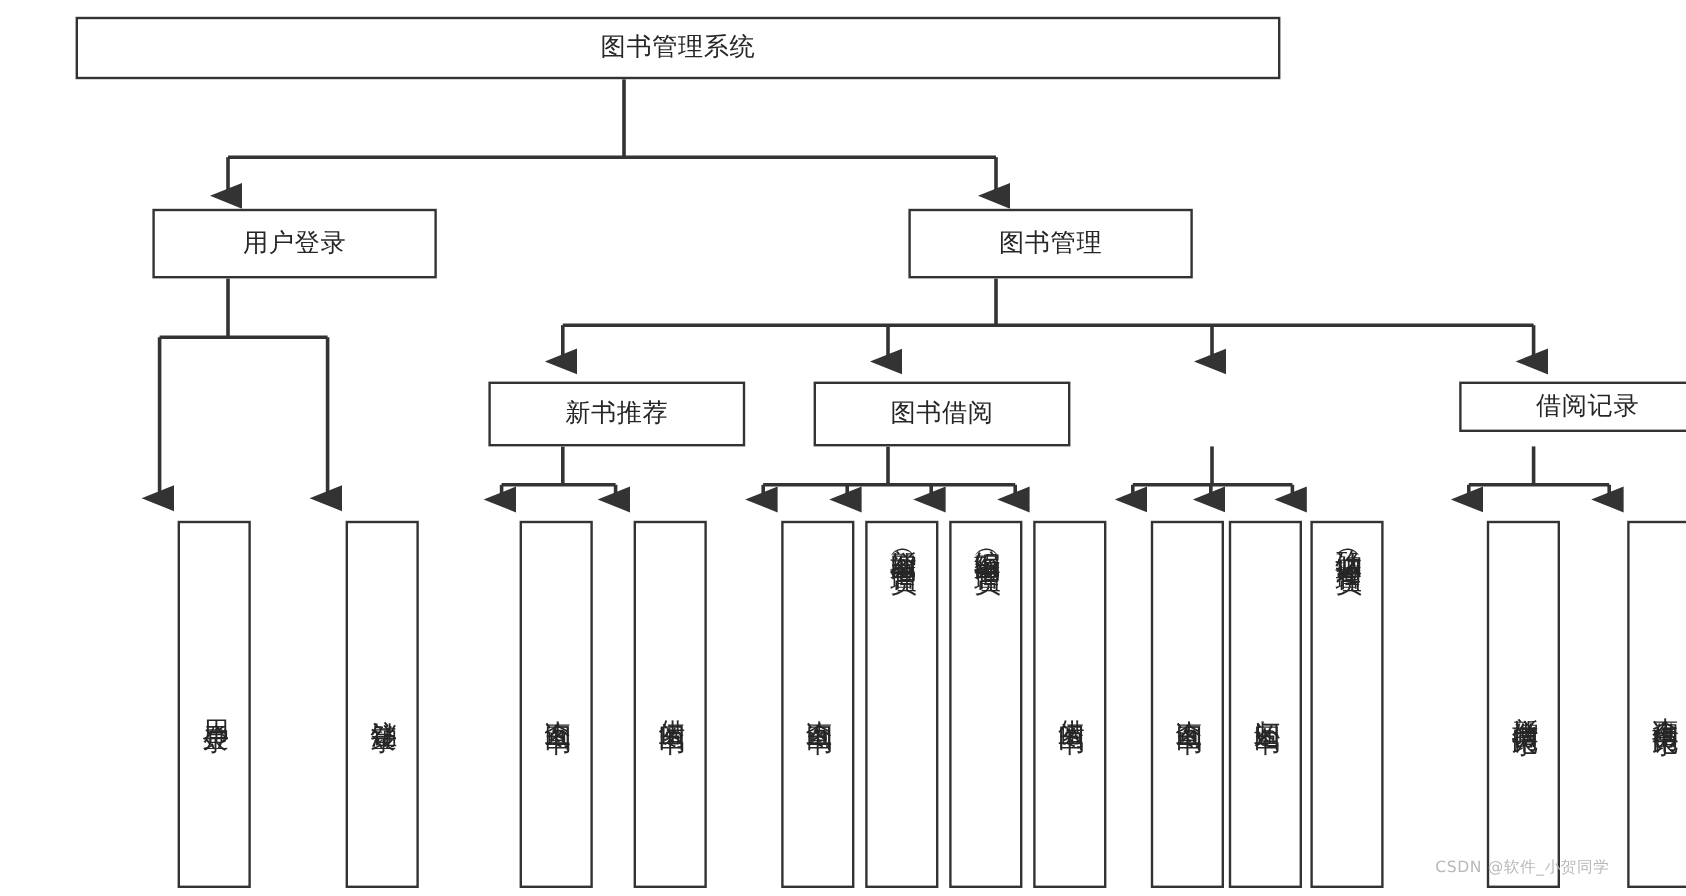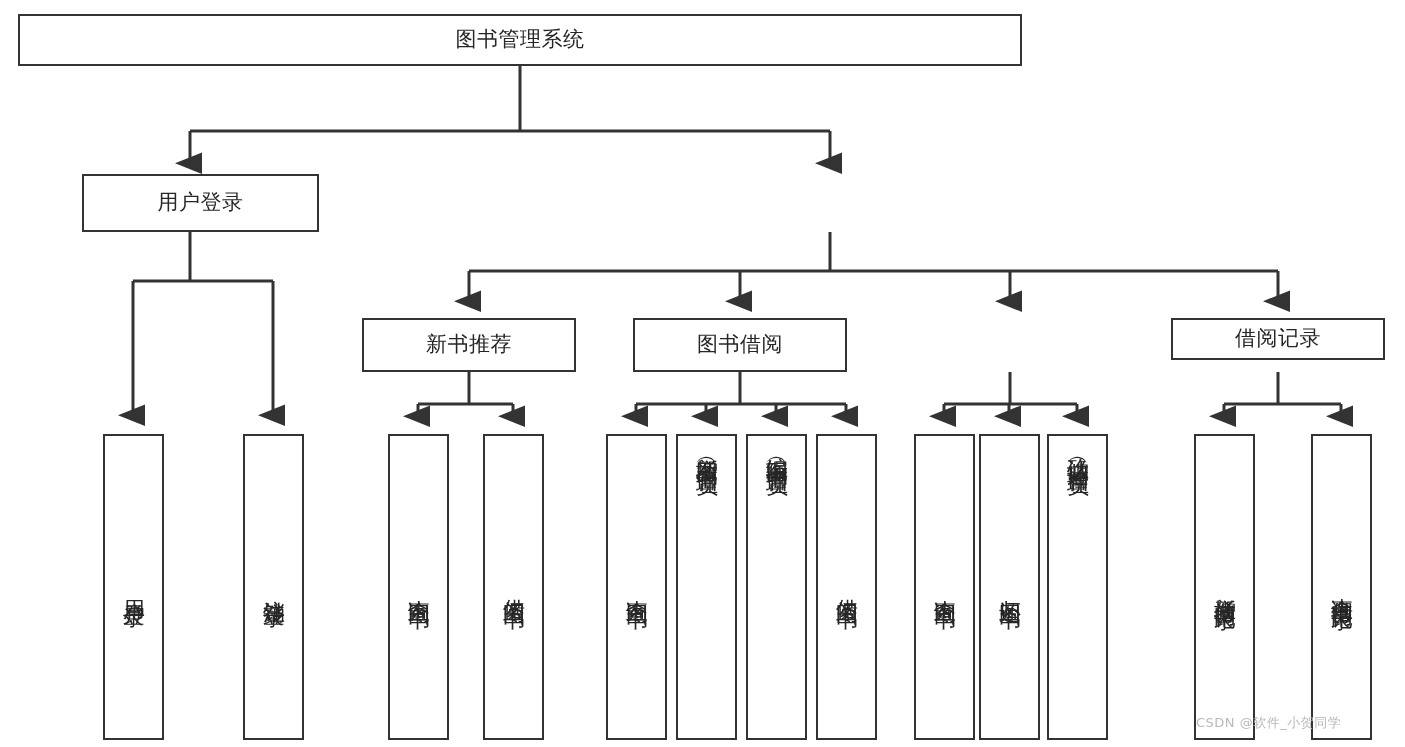--- a/index.html
+++ b/index.html
@@ -26,20 +26,21 @@
   }
   .node {
     position: absolute;
     box-sizing: border-box;
     background: #ffffff;
     border: 2px solid #333333;
     display: flex;
     align-items: center;
     justify-content: center;
     color: #262626;
+    margin-left: 45px;
   }
   .node-label {
     display: block;
     line-height: 1.04;
     letter-spacing: 0.5px;
     white-space: nowrap;
   }
   .node.horizontal .node-label {
     font-size: 21px;
   }
@@ -124,20 +125,23 @@
     </g>
   </svg>
 
   <div class="node horizontal" style="left:18px; top:14px; width:1004px; height:52px;">
     <span class="node-label">图书管理系统</span>
   </div>
 
   <div class="node horizontal" style="left:82px; top:174px; width:237px; height:58px;">
     <span class="node-label">用户登录</span>
   </div>
+  <div class="node horizontal" style="left:712px; top:174px; width:237px; height:58px;">
+    <span class="node-label">图书管理</span>
+  </div>
 
   <div class="node horizontal" style="left:362px; top:318px; width:214px; height:54px;">
     <span class="node-label">新书推荐</span>
   </div>
   <div class="node horizontal" style="left:633px; top:318px; width:214px; height:54px;">
     <span class="node-label">图书借阅</span>
   </div>
   <div class="node horizontal" style="left:1171px; top:318px; width:214px; height:42px;align-items:center;">
     <span class="node-label">借阅记录</span>
   </div>

